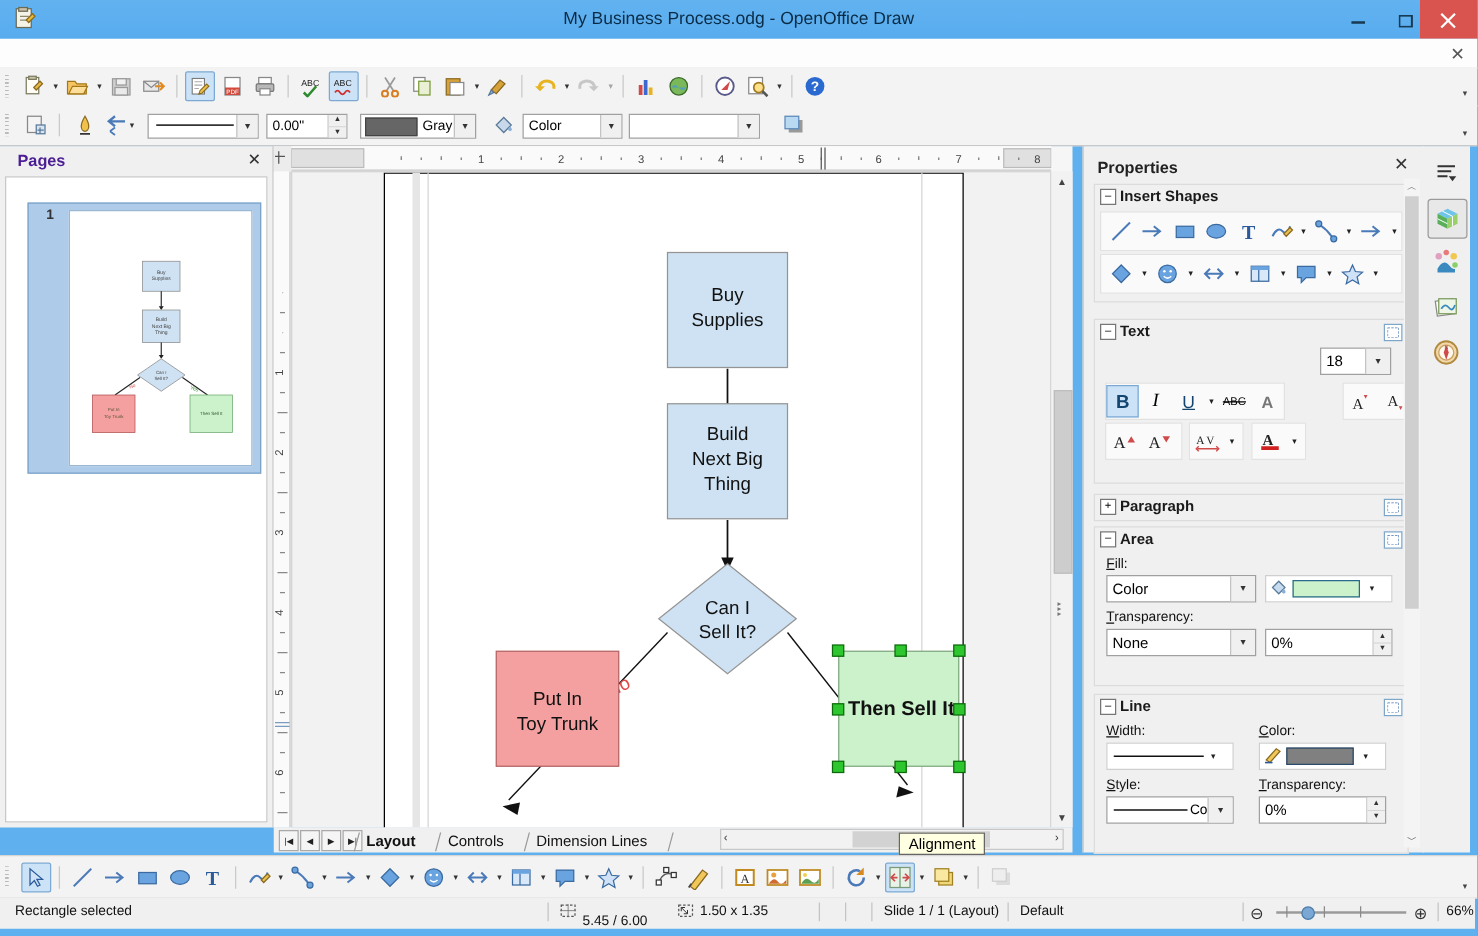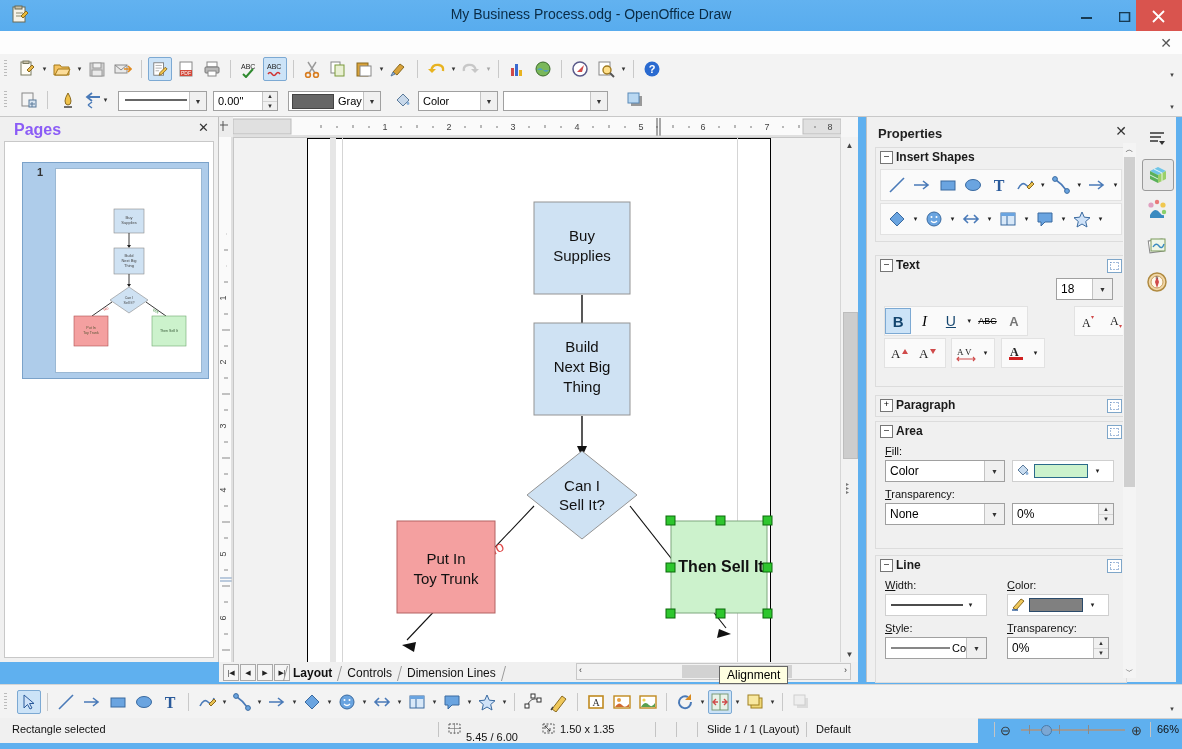--- a/index.html
+++ b/index.html
@@ -76,21 +76,21 @@
   .spin .ud{width:14px;height:18px;display:flex;flex-direction:column;border-left:1px solid #c3c3c3;}
   .spin .ud div{flex:1;display:flex;align-items:center;justify-content:center;font-size:6px;background:#f0f0f0;color:#333;}
   .spin .ud div:first-child{border-bottom:1px solid #d4d4d4;}
 
   
   .pages{
     position:absolute;left:0;top:117px;width:218px;height:545px;background:#f0f0f0;
     border-right:1px solid #c0c0c0;
   }
   .pages-hdr{position:absolute;left:0;top:0;width:218px;height:24px;}
-  .pages-hdr .lbl{position:absolute;left:14px;top:4px;font-size:16px;font-weight:bold;color:#8b5cf6;}
+  .pages-hdr .lbl{position:absolute;left:14px;top:4px;font-size:13px;font-weight:bold;color:#4c1d95;}
   .pages-hdr .x{position:absolute;right:9px;top:3px;font-size:13px;color:#333;}
   .pages-body{position:absolute;left:4px;top:24px;width:210px;height:517px;background:#fff;border:1px solid #c8c8c8;box-sizing:border-box;}
   .thumb-sel{position:absolute;left:17px;top:20px;width:185px;height:215px;background:#aeccea;border:1px solid #7ba2c9;}
   .thumb-num{position:absolute;left:32px;top:24px;font-size:11px;font-weight:bold;color:#333;}
   .thumb-page{position:absolute;left:50px;top:26px;width:145px;height:203px;background:#fff;border:1px solid #9bb8d3;}
   .thumb-canvas{position:absolute;left:0;top:0;width:100%;height:100%;}
 
   
   .editarea{position:absolute;left:219px;top:117px;width:639px;height:545px;background:#f6f6f6;}
   .ruler-h{position:absolute;left:14px;top:0;width:608px;height:20px;background:#fafafa;border-bottom:1px solid #c6c6c6;}
@@ -134,33 +134,33 @@
   
   .rail{position:absolute;left:1138px;top:117px;width:38px;height:565px;background:#f0f0f0;}
   .railbtn{position:absolute;left:4px;width:30px;height:30px;display:flex;align-items:center;justify-content:center;}
   .railbtn.sel{border:1px solid #9a9a9a;background:#e8e8e8;border-radius:3px;}
 
   
   .tabrow{position:absolute;left:219px;top:662px;width:639px;height:20px;background:#f0f0f0;}
   .navbtns{position:absolute;left:4px;top:2px;display:flex;}
   .navbtn{width:14px;height:15px;border:1px solid #a9a9a9;background:#f5f5f5;margin-right:1px;display:flex;align-items:center;justify-content:center;font-size:7px;color:#222;}
   .tabs{position:absolute;left:66px;top:1px;display:flex;height:18px;align-items:flex-end;}
-  .tab{font-size:12px;padding:1px 7px 1px 7px;color:#111;position:relative;}
+  .tab{font-size:12px;padding:1px 18px 1px 7px;color:#111;position:relative;}
   .tab.active{font-weight:bold;}
   .tabsep{width:1px;height:15px;background:#9a9a9a;transform:skewX(-15deg);}
   .tabscroll{position:absolute;left:357px;top:1px;width:275px;height:17px;background:#f2f2f2;border:1px solid #c8c8c8;box-sizing:border-box;}
   .tabscroll .lt{position:absolute;left:2px;top:1px;font-size:9px;color:#333;}
   .tabscroll .rt{position:absolute;right:3px;top:1px;font-size:9px;color:#333;}
   .tabscroll .bar{position:absolute;left:105px;top:1px;width:110px;height:13px;background:#d2d2d2;}
   .tooltip{position:absolute;left:719px;top:666px;background:#ffffe1;border:1px solid #666;font-size:12px;padding:1px 7px;color:#000;z-index:40;}
 
   .drawbar{position:absolute;left:0;top:684px;width:1182px;height:33px;background:#f3f3f3;border-top:1px solid #d5d5d5;border-bottom:1px solid #cfcfcf;}
   .drawbar .grip{top:8px;}
 
-  .statusbar{position:absolute;left:0;top:718px;width:978px;height:25px;background:#f0f0f0;font-size:11px;color:#111;}
+  .statusbar{position:absolute;left:0;top:718px;width:1180px;height:25px;background:#f0f0f0;font-size:11px;color:#111;}
   .st{position:absolute;top:5px;}
   .stsep{position:absolute;top:4px;width:1px;height:15px;background:#c4c4c4;}
   .zoomslider{position:absolute;top:11px;height:2px;background:#9a9a9a;}
   .ztick{position:absolute;width:1px;height:9px;background:#8a8a8a;top:7px;}
   .zknob{position:absolute;top:7px;width:9px;height:9px;border-radius:50%;background:#7ba7d4;border:1px solid #4b7ba8;}
 </style>
 </head>
 <body>
 
 <div class="app">

